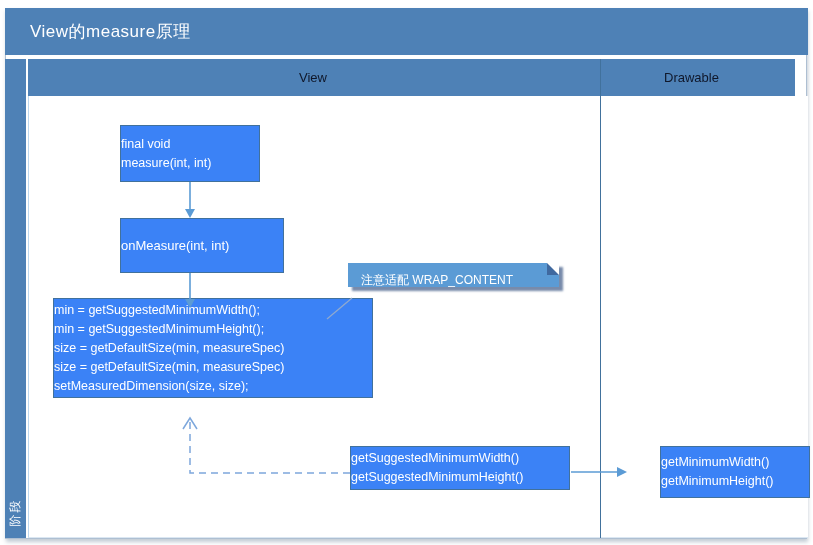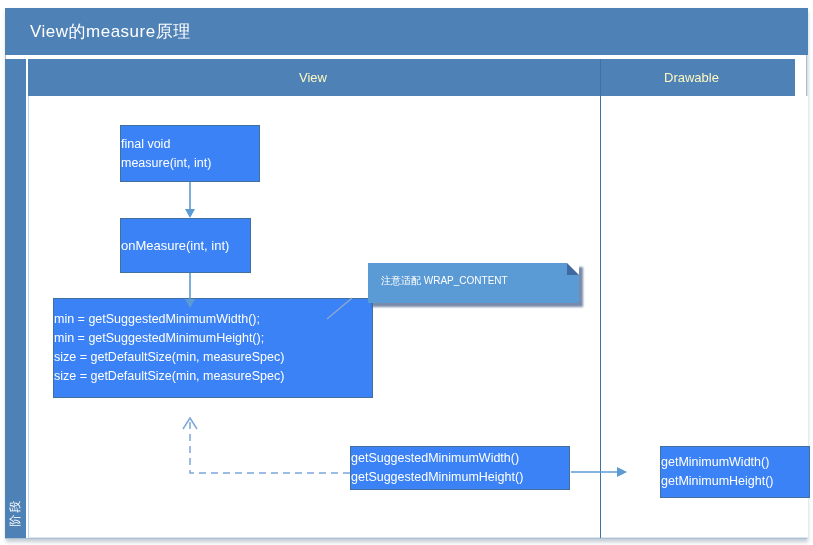--- a/index.html
+++ b/index.html
@@ -53,21 +53,21 @@
     color: #ffffff;
     font-size: 12px;
     line-height: 21px;
     text-align: center;
     letter-spacing: 2px;
   }
   .lane-header {
     position: absolute;
     top: 59px; height: 37px;
     background: #4e81b6;
-    color: #fef9c3;
+    color: #0f172a;
     font-size: 13px;
     line-height: 37px;
     text-align: center;
   }
   .lane-header.view      { left: 28px;  width: 570px; }
   .lane-header.drawable  { left: 588px; width: 207px; }
   .content-area {
     position: absolute;
     left: 28px; top: 96px;
     width: 780px; height: 442px;
@@ -89,39 +89,38 @@
     border: 1px solid #41719c;
     color: #ffffff;
     box-sizing: border-box;
     display: flex;
     flex-direction: column;
     justify-content: center;
     text-align: left;
   }
   .node .line { font-size: 12.5px; line-height: 19px; white-space: nowrap; }
   .node-measure       { left: 120px; top: 125px; width: 140px; height: 57px; }
-  .node-onmeasure     { left: 120px; top: 218px; width: 131px; height: 55px; }
+  .node-onmeasure     { left: 120px; top: 218px; width: 164px; height: 55px; }
   .node-onmeasure .line { font-size: 13px; }
   .node-impl          { left: 53px;  top: 298px; width: 320px; height: 100px; }
   .node-getsuggested  { left: 350px; top: 446px; width: 220px; height: 44px; }
   .node-getminimum    { left: 628px; top: 446px; width: 150px; height: 52px; margin-left: 32px; }
   
   .note {
     position: absolute;
     left: 348px; top: 263px;
-    width: 211px; height: 40px;
+    width: 211px; height: 24px;
     background: #5b9bd5;
     color: #ffffff;
-    font-size: 10px;
+    font-size: 12px;
     line-height: 35px;
     padding-left: 13px;
     box-sizing: border-box;
     box-shadow: 4px 4px 2px rgba(62,90,135,0.7);
     white-space: nowrap;
-    margin-left: 20px;
   }
   .note::after {
     content: "";
     position: absolute;
     top: 0; right: 0;
     border-style: solid;
     border-width: 0 12px 12px 0;
     border-color: transparent #ffffff #40699f transparent;
   }
   svg.connectors {
@@ -161,20 +160,21 @@
 
   <div class="node node-onmeasure">
     <div class="line">onMeasure(int, int)</div>
   </div>
 
   <div class="node node-impl">
     <div class="line">min = getSuggestedMinimumWidth();</div>
     <div class="line">min = getSuggestedMinimumHeight();</div>
     <div class="line">size = getDefaultSize(min, measureSpec)</div>
     <div class="line">size = getDefaultSize(min, measureSpec)</div>
+    <div class="line">setMeasuredDimension(size, size);</div>
   </div>
 
   <div class="note">
     <span>注意适配 WRAP_CONTENT</span>
   </div>
 
   <div class="node node-getsuggested">
     <div class="line">getSuggestedMinimumWidth()</div>
     <div class="line">getSuggestedMinimumHeight()</div>
   </div>

